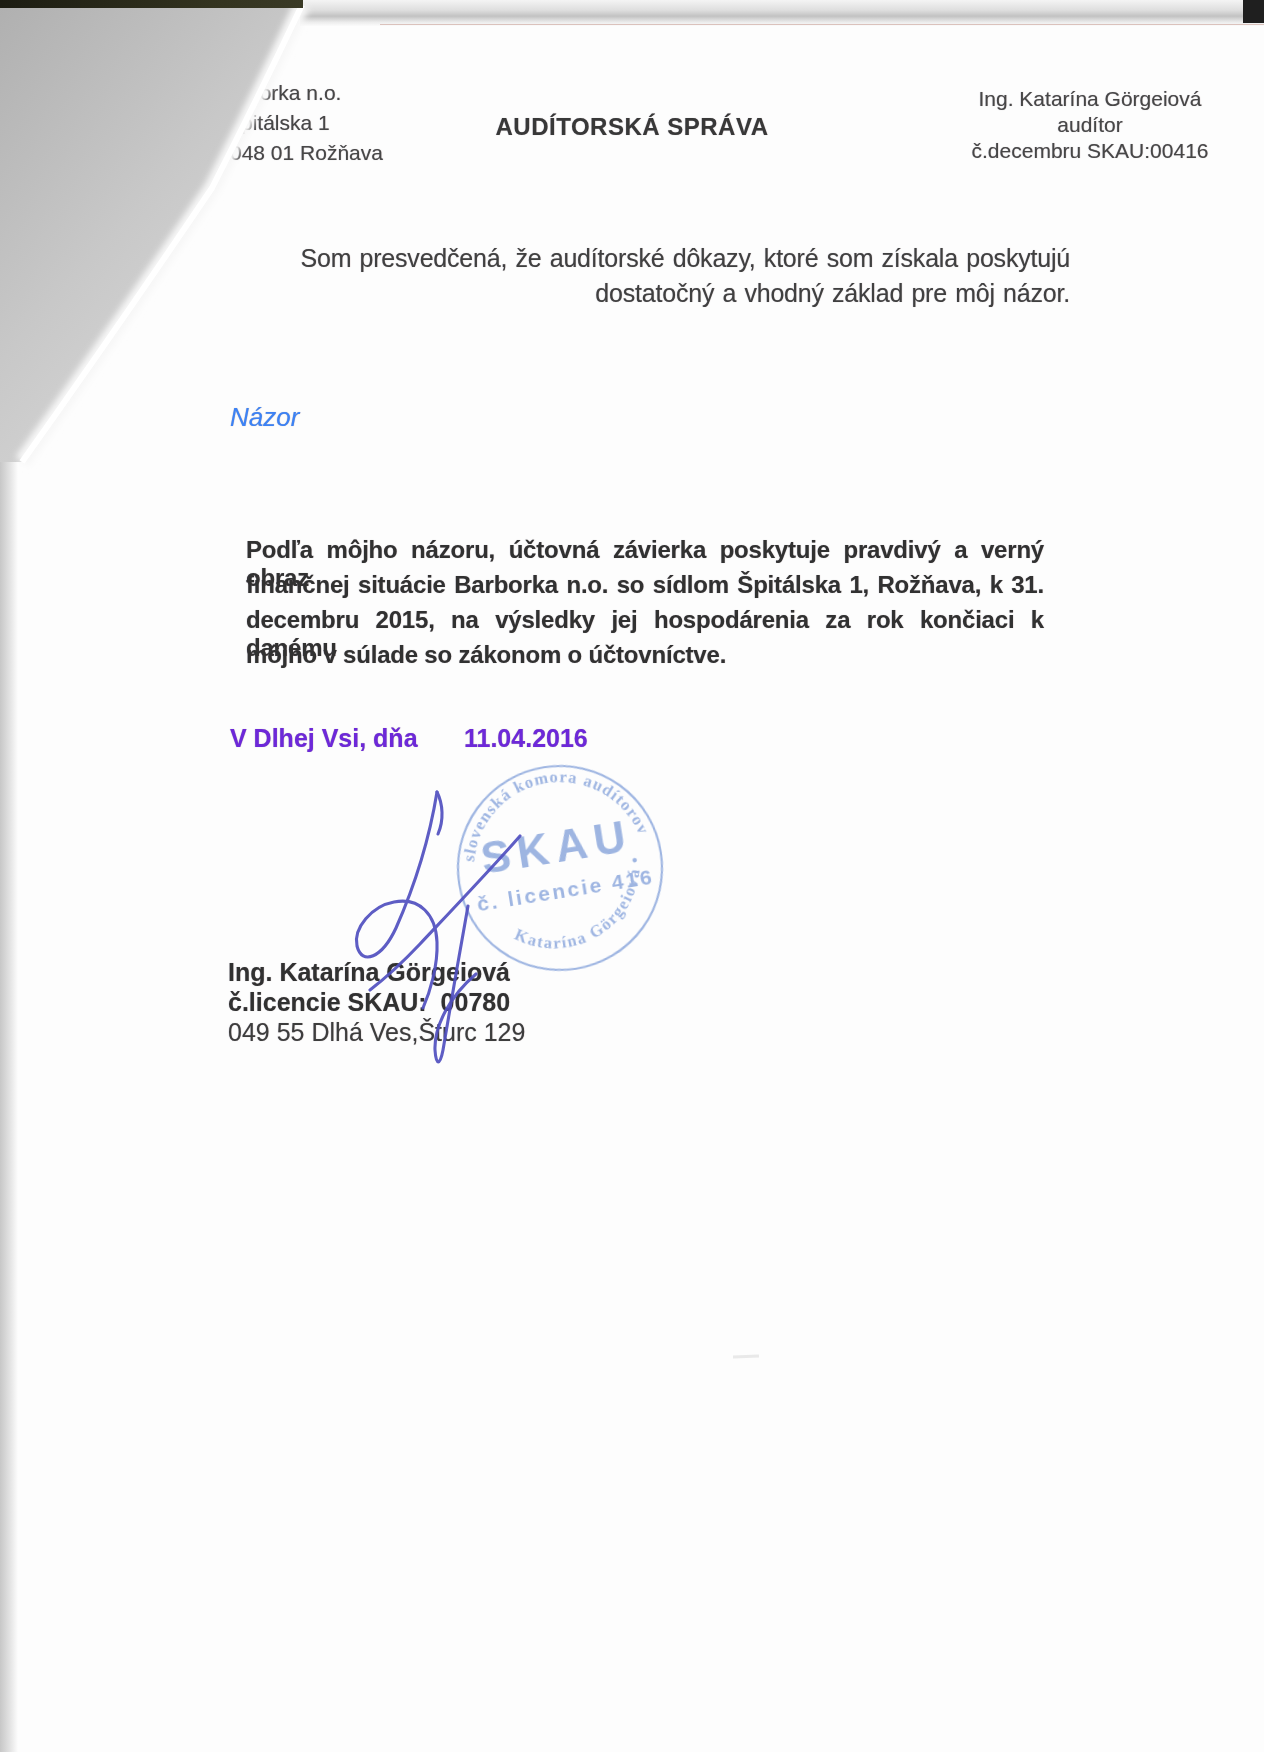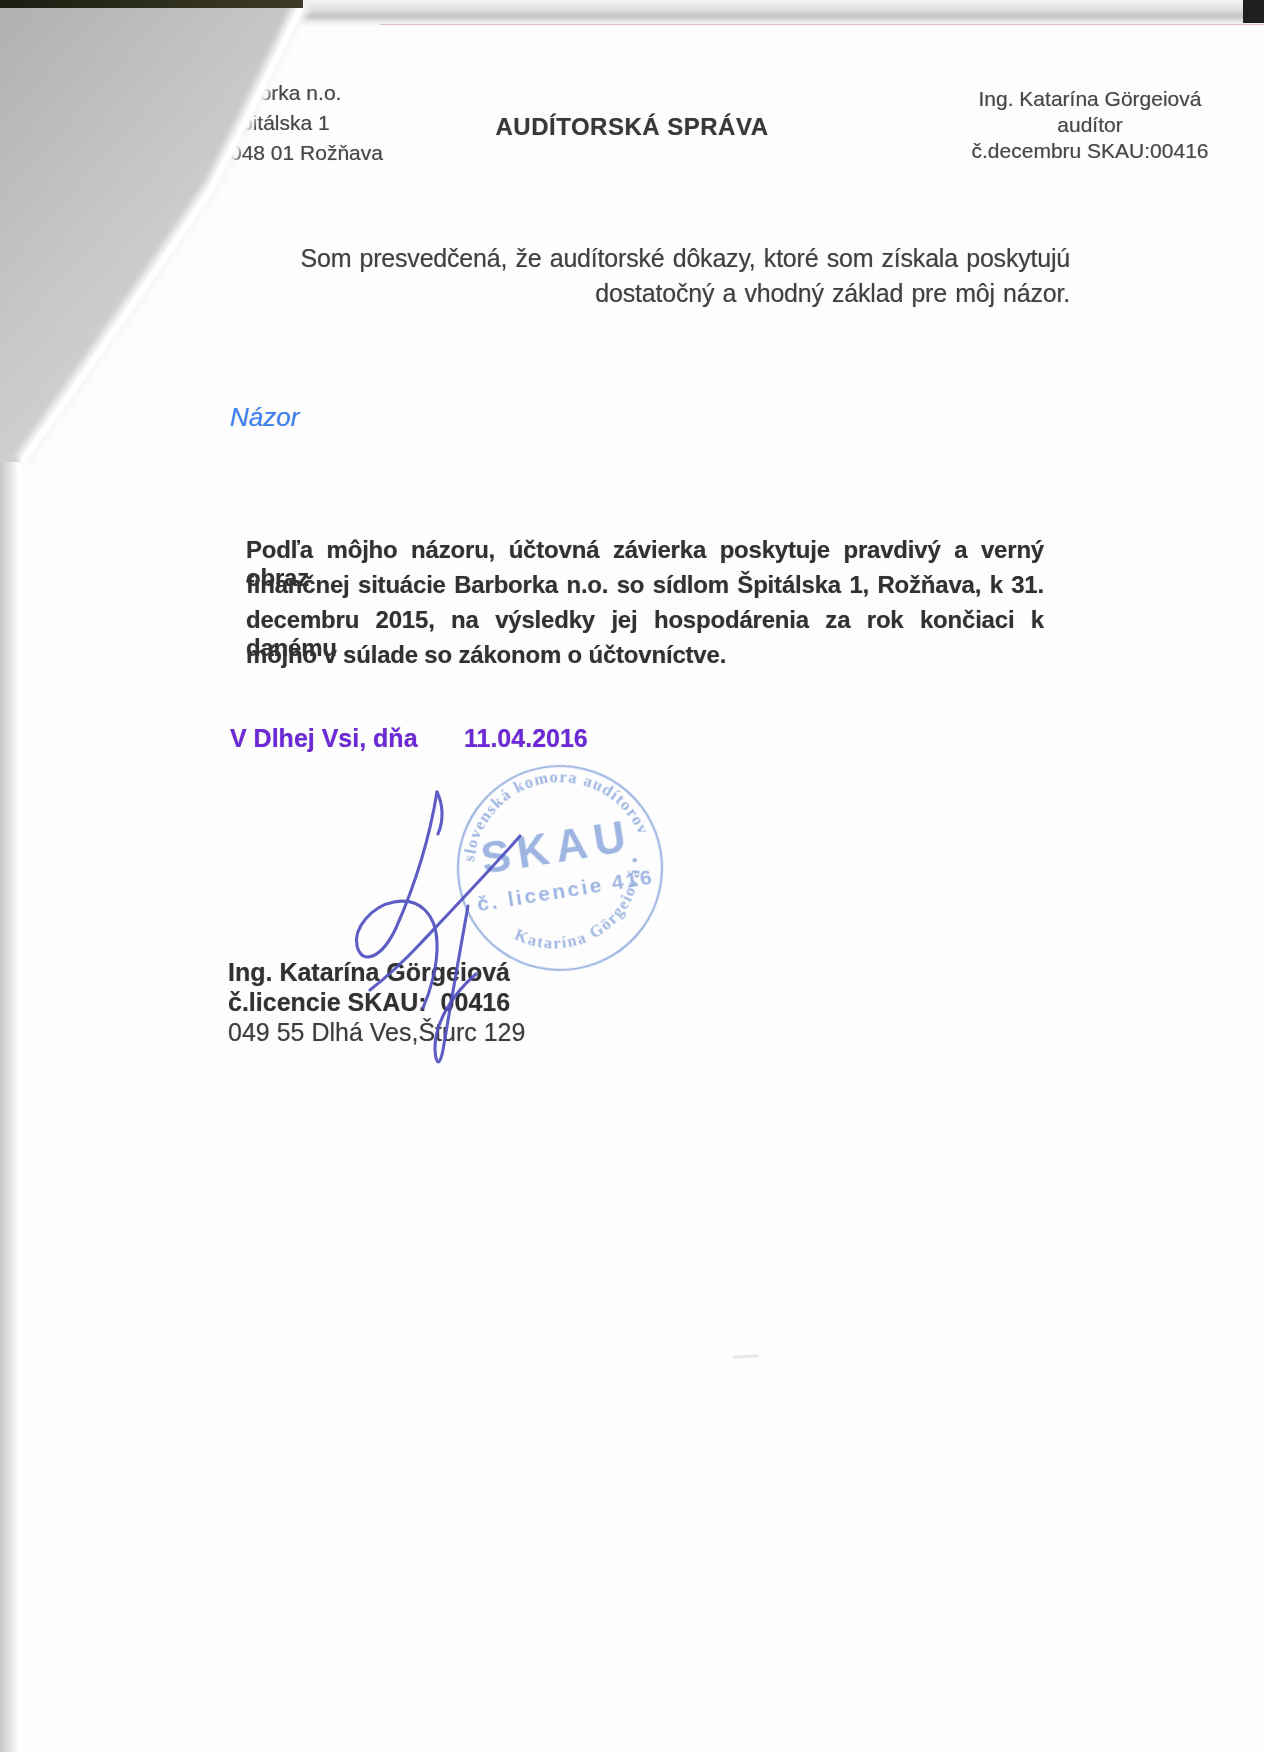--- a/index.html
+++ b/index.html
@@ -123,21 +123,21 @@
     <g fill="none" stroke="#5150c0" stroke-width="3.1" stroke-linecap="round" opacity="0.92">
       <path d="M 437,792 C 430,835 415,885 396,928 C 382,958 362,966 357,946 C 353,928 372,906 394,902 C 420,897 436,915 437,942 C 438,966 430,992 423,1008"></path>
       <path d="M 520,836 C 492,868 452,910 420,944 C 402,963 383,980 370,990"></path>
       <path d="M 468,906 C 460,950 450,1008 443,1050 C 440,1066 436,1066 435,1050 C 434,1026 450,996 476,974"></path>
       <path d="M 437,792 C 443,804 444,820 438,834"></path>
     </g>
   </svg>
 
   <div class="sigblock scan-text">
     <div class="b">Ing. Katarína Görgeiová</div>
-    <div class="b">č.licencie SKAU:  00416</div>
+    <div class="b">č.licencie SKAU:  00780</div>
     <div class="r">049 55 Dlhá Ves,Šturc 129</div>
   </div>
 
   <svg class="fold-svg" width="420" height="480" viewBox="0 0 420 480">
     <defs>
       <linearGradient id="foldg" x1="0" y1="0" x2="0.75" y2="1">
         <stop offset="0" stop-color="#b0b0b0"></stop>
         <stop offset="0.5" stop-color="#c8c8c8"></stop>
         <stop offset="1" stop-color="#dcdcdc"></stop>
       </linearGradient>

